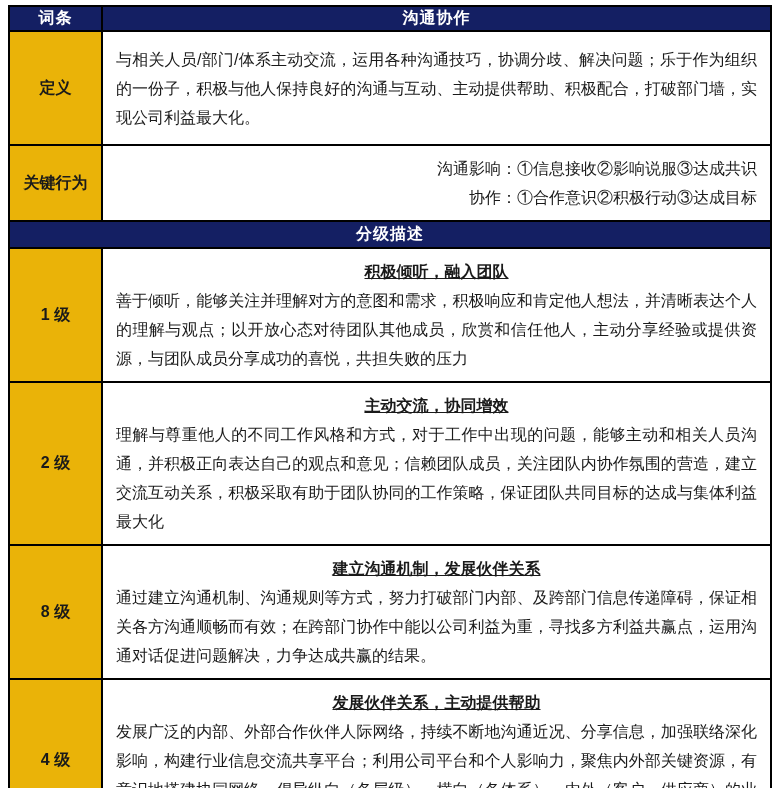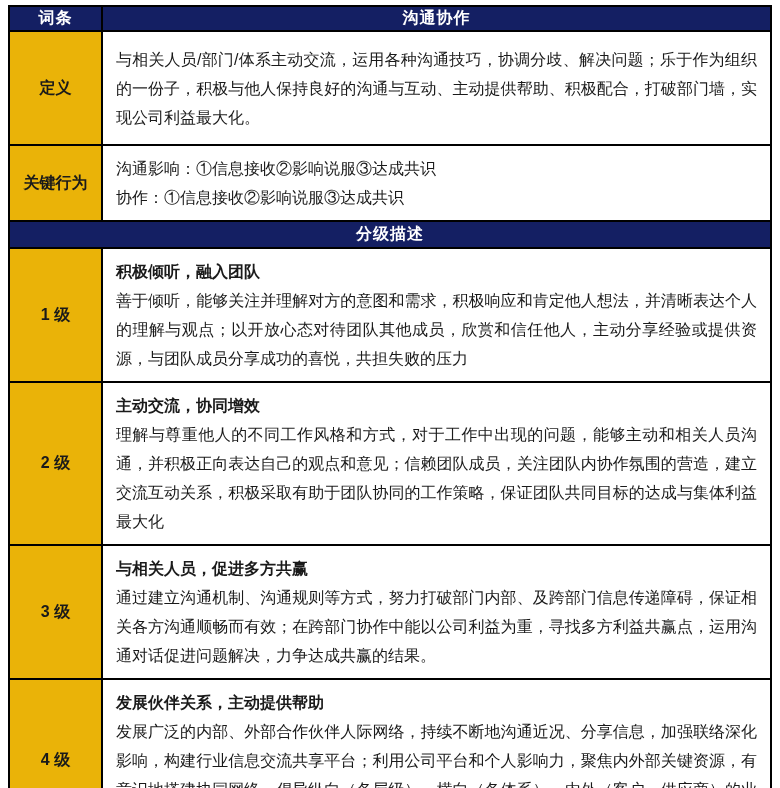--- a/index.html
+++ b/index.html
@@ -54,25 +54,26 @@
   }
   td.body-cell {
     padding: 8px 13px 8px 13px;
     line-height: 29px;
     text-align: justify;
     color: #1a1a1a;
   }
   .lvl-title {
     display: block;
     font-weight: bold;
-    text-align: left;
+    text-align: center;
+    text-decoration: underline;
   }
   .kb-line {
     display: block;
-    text-align: left;
+    text-align: right;
   }
 </style>
 </head>
 <body>
 
 <div class="page">
   <table class="competency">
     <colgroup>
       <col class="col-label">
       <col>
@@ -86,21 +87,21 @@
 
     <tr class="def-row">
       <td class="label-cell">定义</td>
       <td class="body-cell">与相关人员/部门/体系主动交流，运用各种沟通技巧，协调分歧、解决问题；乐于作为组织的一份子，积极与他人保持良好的沟通与互动、主动提供帮助、积极配合，打破部门墙，实现公司利益最大化。</td>
     </tr>
 
     <tr class="kb-row">
       <td class="label-cell">关键行为</td>
       <td class="body-cell">
         <span class="kb-line">沟通影响：①信息接收②影响说服③达成共识</span>
-        <span class="kb-line">协作：①信息接收②影响说服③达成共识</span>
+        <span class="kb-line">协作：①合作意识②积极行动③达成目标</span>
       </td>
     </tr>
 
     <tr class="band-row">
       <td class="navy-cell" colspan="2">分级描述</td>
     </tr>
 
     <tr class="lvl-1">
       <td class="label-cell">1 级</td>
       <td class="body-cell">
@@ -109,23 +110,23 @@
     </tr>
 
     <tr class="lvl-2">
       <td class="label-cell">2 级</td>
       <td class="body-cell">
         <span class="lvl-title">主动交流，协同增效</span><span>理解与尊重他人的不同工作风格和方式，对于工作中出现的问题，能够主动和相关人员沟通，并积极正向表达自己的观点和意见；信赖团队成员，关注团队内协作氛围的营造，建立交流互动关系，积极采取有助于团队协同的工作策略，保证团队共同目标的达成与集体利益最大化</span>
       </td>
     </tr>
 
     <tr class="lvl-3">
-      <td class="label-cell">3 级</td>
+      <td class="label-cell">8 级</td>
       <td class="body-cell">
-        <span class="lvl-title">与相关人员，促进多方共赢</span><span>通过建立沟通机制、沟通规则等方式，努力打破部门内部、及跨部门信息传递障碍，保证相关各方沟通顺畅而有效；在跨部门协作中能以公司利益为重，寻找多方利益共赢点，运用沟通对话促进问题解决，力争达成共赢的结果。</span>
+        <span class="lvl-title">建立沟通机制，发展伙伴关系</span><span>通过建立沟通机制、沟通规则等方式，努力打破部门内部、及跨部门信息传递障碍，保证相关各方沟通顺畅而有效；在跨部门协作中能以公司利益为重，寻找多方利益共赢点，运用沟通对话促进问题解决，力争达成共赢的结果。</span>
       </td>
     </tr>
 
     <tr class="lvl-4">
       <td class="label-cell">4 级</td>
       <td class="body-cell">
         <span class="lvl-title">发展伙伴关系，主动提供帮助</span><span>发展广泛的内部、外部合作伙伴人际网络，持续不断地沟通近况、分享信息，加强联络深化影响，构建行业信息交流共享平台；利用公司平台和个人影响力，聚焦内外部关键资源，有意识地搭建协同网络，倡导纵向（各层级）、横向（各体系）、内外（客户、供应商）的业务协作、利益共享和战略共赢。</span>
       </td>
     </tr>
   </tbody>

